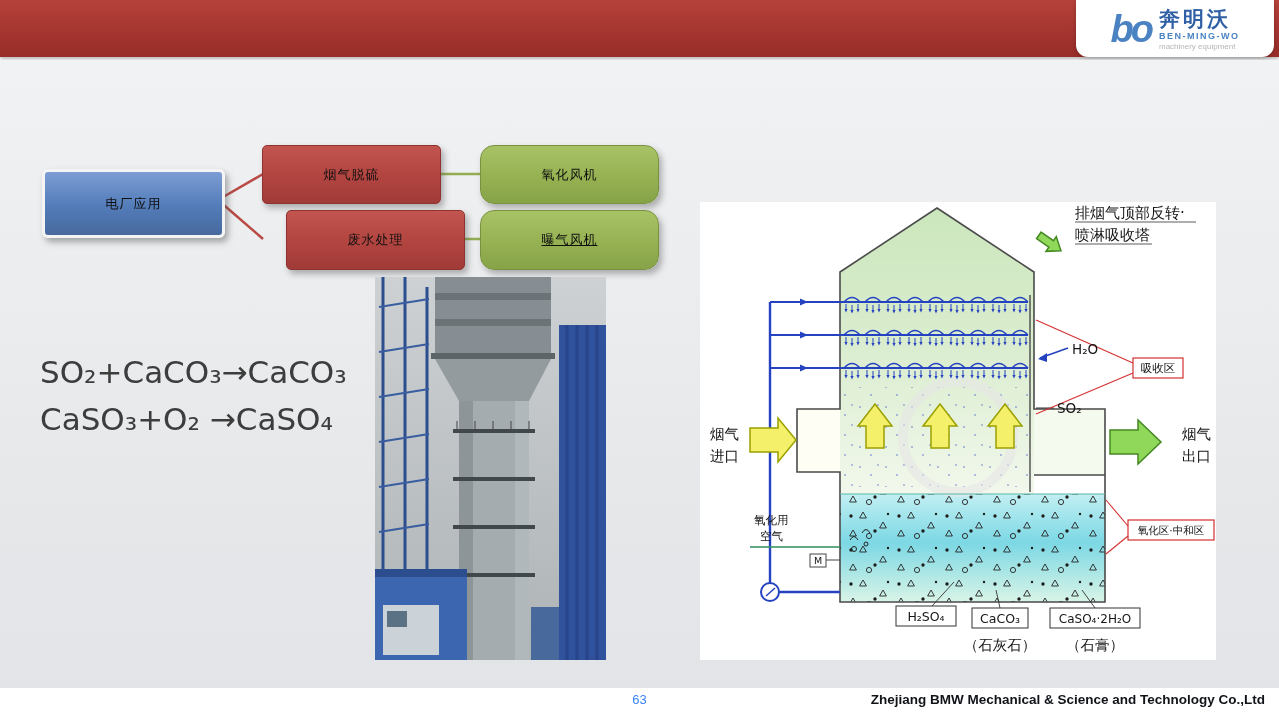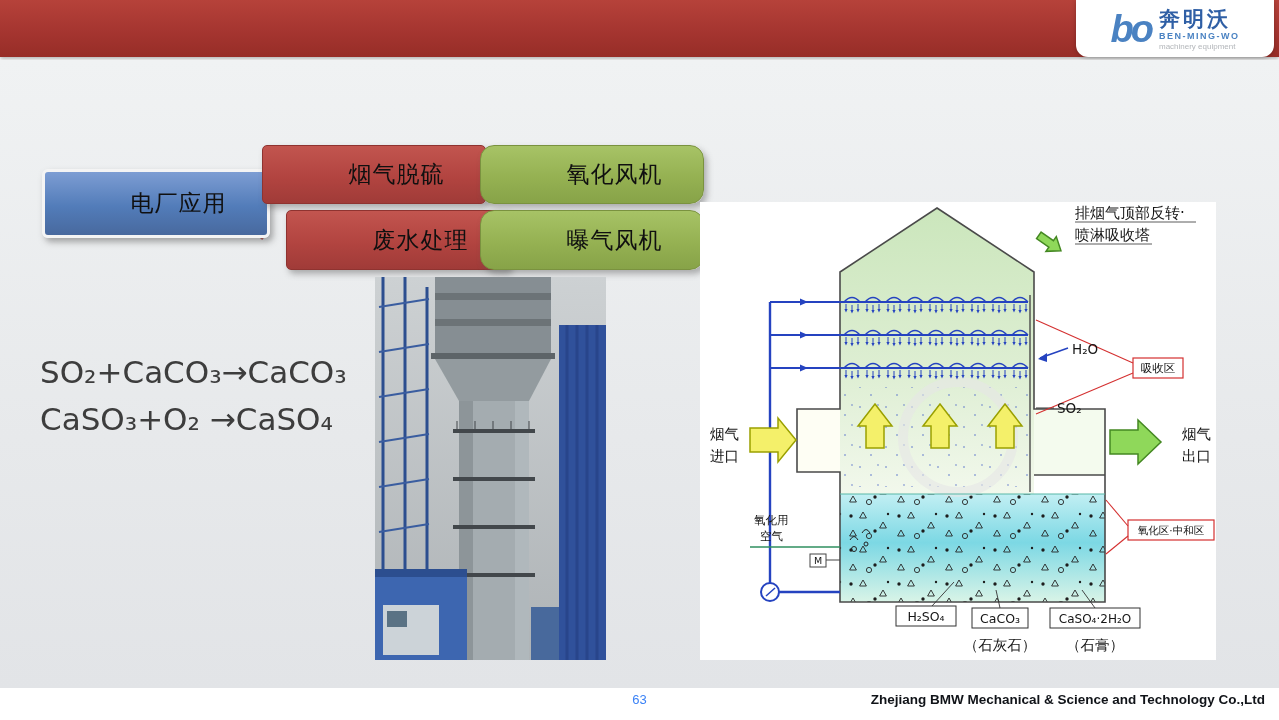--- a/index.html
+++ b/index.html
@@ -21,32 +21,32 @@
 
   
   .content-bg{position:absolute;left:0;top:60px;width:1279px;height:628px;
     background:linear-gradient(180deg,#f0f2f3 0%,#e7e9eb 60%,#e2e4e7 100%);}
 
   .page-title{position:absolute;left:57px;top:84px;font-size:27px;font-weight:bold;color:#c13b2e;letter-spacing:1px;}
 
   
   .fc-lines{position:absolute;left:200px;top:140px;width:300px;height:120px;}
   .fc-box{position:absolute;display:flex;align-items:center;justify-content:center;
-    font-size:23px;color:#101010;letter-spacing:1px;padding-left:45px;}
+    font-size:13px;color:#101010;letter-spacing:1px;}
   .fc-root{left:42px;top:169px;width:177px;height:63px;
     background:linear-gradient(180deg,#7d9dd3 0%,#527cb9 55%,#48699e 100%);
     border:3px solid #f4f4f4;border-radius:6px;box-shadow:3px 4px 6px rgba(90,90,90,.5);}
   .fc-red{background:linear-gradient(180deg,#c2554f 0%,#b24440 55%,#a03b38 100%);
     border:1px solid #8f3330;border-radius:5px;box-shadow:3px 4px 6px rgba(90,90,90,.45);}
   .fc-green{background:linear-gradient(180deg,#a7c366 0%,#95b152 55%,#87a348 100%);
     border:1px solid #7a923f;border-radius:14px;box-shadow:3px 4px 6px rgba(90,90,90,.45);}
   .fc-mid-1{left:262px;top:145px;width:177px;height:57px;}
   .fc-mid-2{left:262px;top:210px;width:177px;height:58px;margin-left:24px;}
   .fc-leaf-1{left:480px;top:145px;width:177px;height:57px;}
-  .fc-leaf-2{left:480px;top:210px;width:177px;height:58px;}
+  .fc-leaf-2{left:480px;top:210px;width:177px;height:58px;text-decoration:underline;}
 
   
   .formulas{position:absolute;left:40px;top:349px;font-size:31px;line-height:47px;color:#3d3d3d;
     font-family:"DejaVu Sans",sans-serif;}
 
   
   .photo{position:absolute;left:375px;top:277px;width:231px;height:383px;}
   .photo svg{display:block;width:100%;height:100%;}
   .diagram{position:absolute;left:700px;top:202px;width:516px;height:458px;background:#ffffff;}
   .diagram svg{display:block;width:100%;height:100%;font-family:"DejaVu Sans",sans-serif;}

